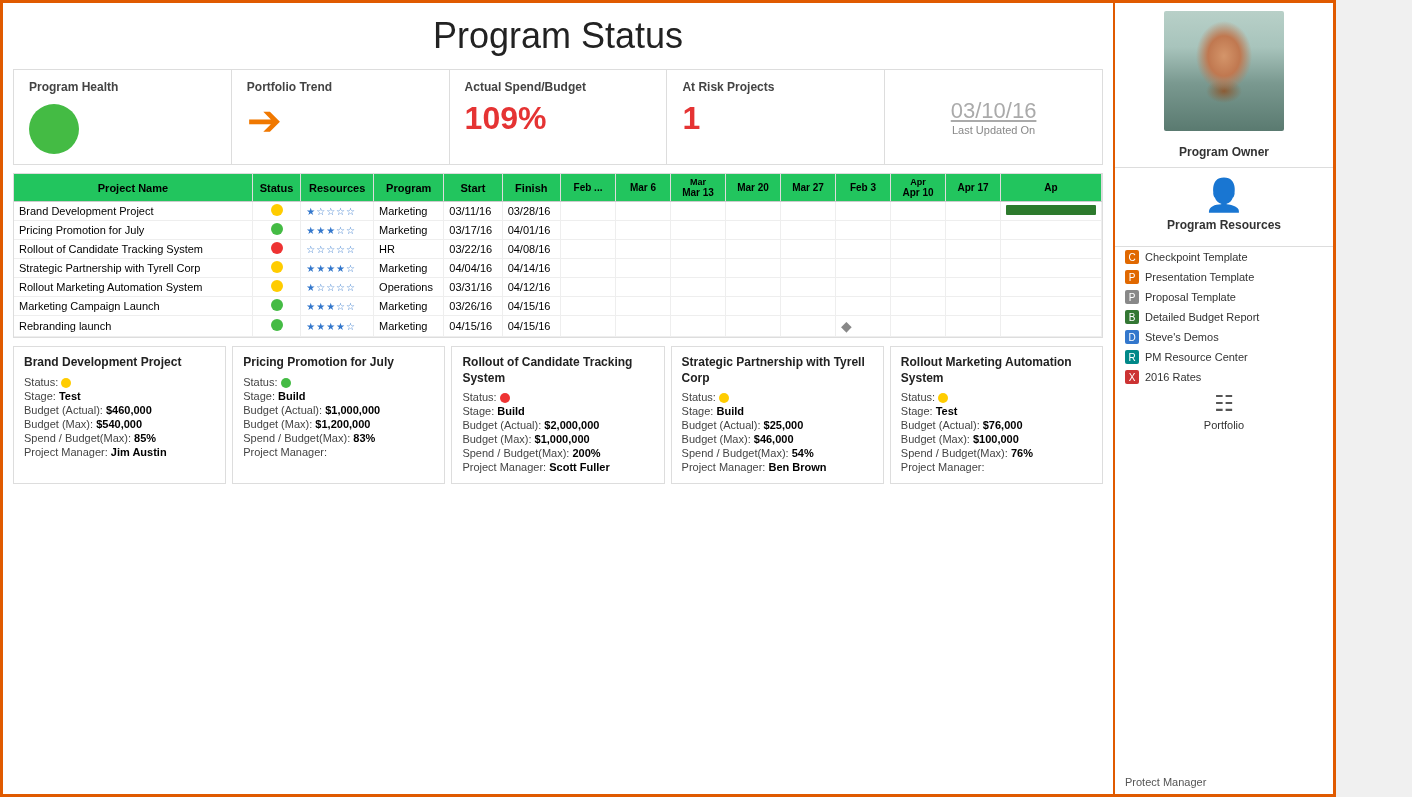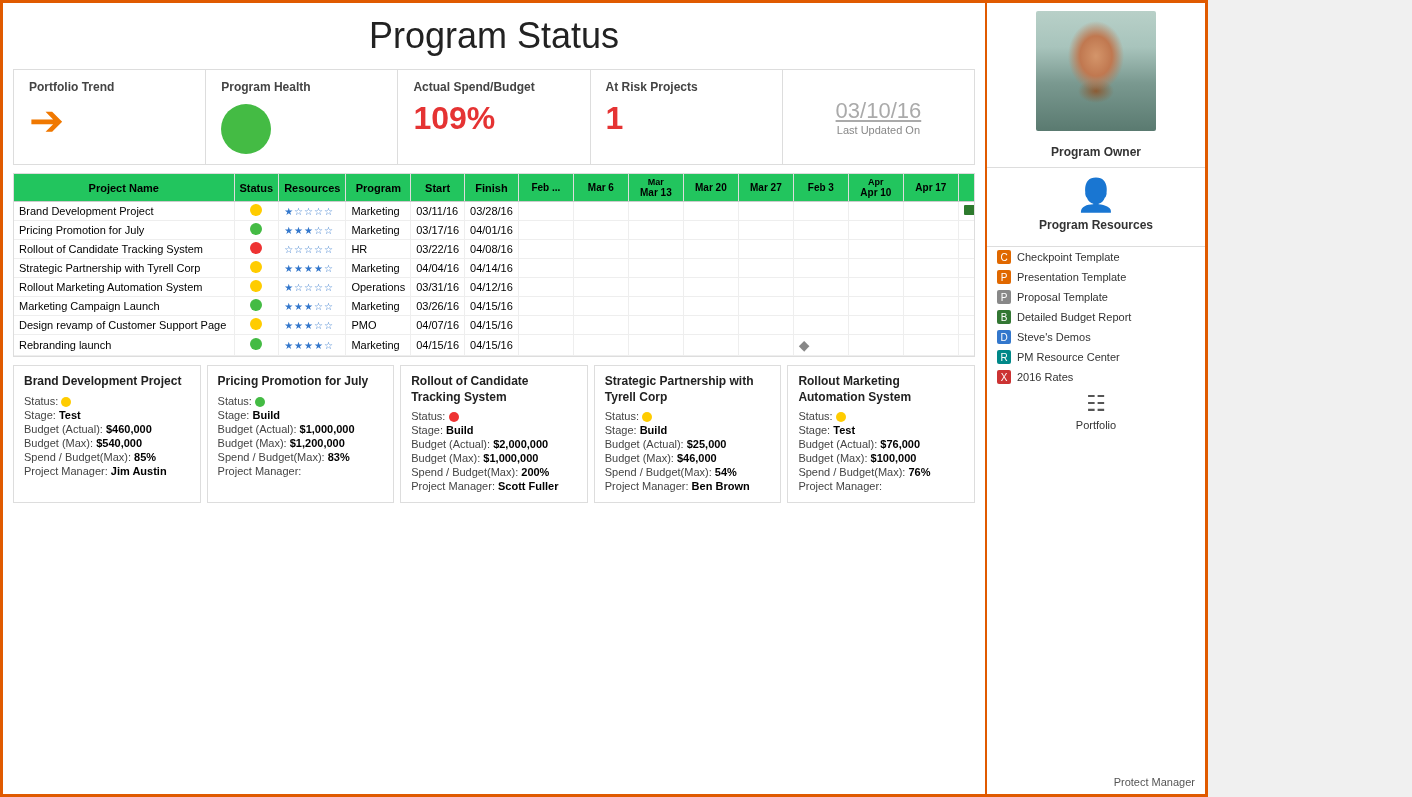--- a/index.html
+++ b/index.html
@@ -6,21 +6,21 @@
     body {
       font-family: Arial, sans-serif;
       font-size: 12px;
       background: #f0f0f0;
       width: 1412px;
       height: 797px;
       overflow: hidden;
     }
     .outer-border {
       border: 3px solid #e05a00;
-      width: 1208px;
+      width: 1336px;
       height: 797px;
       display: flex;
       background: white;
     }
     .main-content {
       flex: 1;
       display: flex;
       flex-direction: column;
       overflow: hidden;
     }
@@ -247,45 +247,45 @@
       padding: 4px 8px 2px;
     }
     .portfolio-icon { font-size: 22px; color: #555; margin-bottom: 2px; }
     .portfolio-label { font-size: 11px; color: #333; }
 
     .protect-manager {
       margin-top: auto;
       padding: 4px 10px 6px;
       font-size: 11px;
       color: #555;
-      text-align: right;
+      text-align: left;
     }
 
     .gantt-header-group th {
       text-align: center;
       border-bottom: 1px solid #ccc;
     }
   </style>
 </head>
 <body>
 
 <div class="outer-border">
 
   <div class="main-content">
 
     <div class="header">Program Status</div>
 
     <div class="kpi-bar">
       <div class="kpi-item">
+        <div class="kpi-label">Program Health</div>
+        <div class="green-circle"></div>
+      </div>
+      <div class="kpi-item">
         <div class="kpi-label">Portfolio Trend</div>
         <div class="orange-arrow">➔</div>
-      </div>
-      <div class="kpi-item">
-        <div class="kpi-label">Program Health</div>
-        <div class="green-circle"></div>
       </div>
       <div class="kpi-item">
         <div class="kpi-label">Actual Spend/Budget</div>
         <div class="kpi-value red">109%</div>
       </div>
       <div class="kpi-item">
         <div class="kpi-label">At Risk Projects</div>
         <div class="kpi-value red">1</div>
       </div>
       <div class="kpi-item date-kpi">
@@ -412,37 +412,20 @@
               <td class="gantt-bar-cell" style="min-width: 55px; width: 55px;"></td>
               <td class="gantt-bar-cell" style="min-width: 55px; width: 55px;"></td>
               <td class="gantt-bar-cell" style="min-width: 55px; width: 55px;"></td>
               <td class="gantt-bar-cell" style="min-width: 55px; width: 55px;"></td>
               <td class="gantt-bar-cell" style="min-width: 55px; width: 55px;"></td>
               <td class="gantt-bar-cell" style="min-width: 55px; width: 55px;"></td>
               <td class="gantt-bar-cell" style="min-width: 55px; width: 55px;"></td>
               <td class="gantt-bar-cell" style="min-width: 55px; width: 55px;"></td>
             </tr>
             <tr>
-              <td style="min-width: 220px;">Design revamp of Customer Support Page</td>
-              <td style="text-align: center;"><span class="status-dot" style="background-color: rgb(255, 204, 0);"></span></td>
-              <td><span class="star-rating">★★★☆☆</span></td>
-              <td>PMO</td>
-              <td>04/07/16</td>
-              <td>04/15/16</td>
-              <td class="gantt-bar-cell" style="min-width: 55px; width: 55px;"></td>
-              <td class="gantt-bar-cell" style="min-width: 55px; width: 55px;"></td>
-              <td class="gantt-bar-cell" style="min-width: 55px; width: 55px;"></td>
-              <td class="gantt-bar-cell" style="min-width: 55px; width: 55px;"></td>
-              <td class="gantt-bar-cell" style="min-width: 55px; width: 55px;"></td>
-              <td class="gantt-bar-cell" style="min-width: 55px; width: 55px;"></td>
-              <td class="gantt-bar-cell" style="min-width: 55px; width: 55px;"></td>
-              <td class="gantt-bar-cell" style="min-width: 55px; width: 55px;"></td>
-              <td class="gantt-bar-cell" style="min-width: 55px; width: 55px;"></td>
-            </tr>
-            <tr>
               <td style="min-width: 220px;">Rebranding launch</td>
               <td style="text-align: center;"><span class="status-dot" style="background-color: rgb(68, 187, 68);"></span></td>
               <td><span class="star-rating">★★★★☆</span></td>
               <td>Marketing</td>
               <td>04/15/16</td>
               <td>04/15/16</td>
               <td class="gantt-bar-cell" style="min-width: 55px; width: 55px;"></td>
               <td class="gantt-bar-cell" style="min-width: 55px; width: 55px;"></td>
               <td class="gantt-bar-cell" style="min-width: 55px; width: 55px;"></td>
               <td class="gantt-bar-cell" style="min-width: 55px; width: 55px;"></td>

